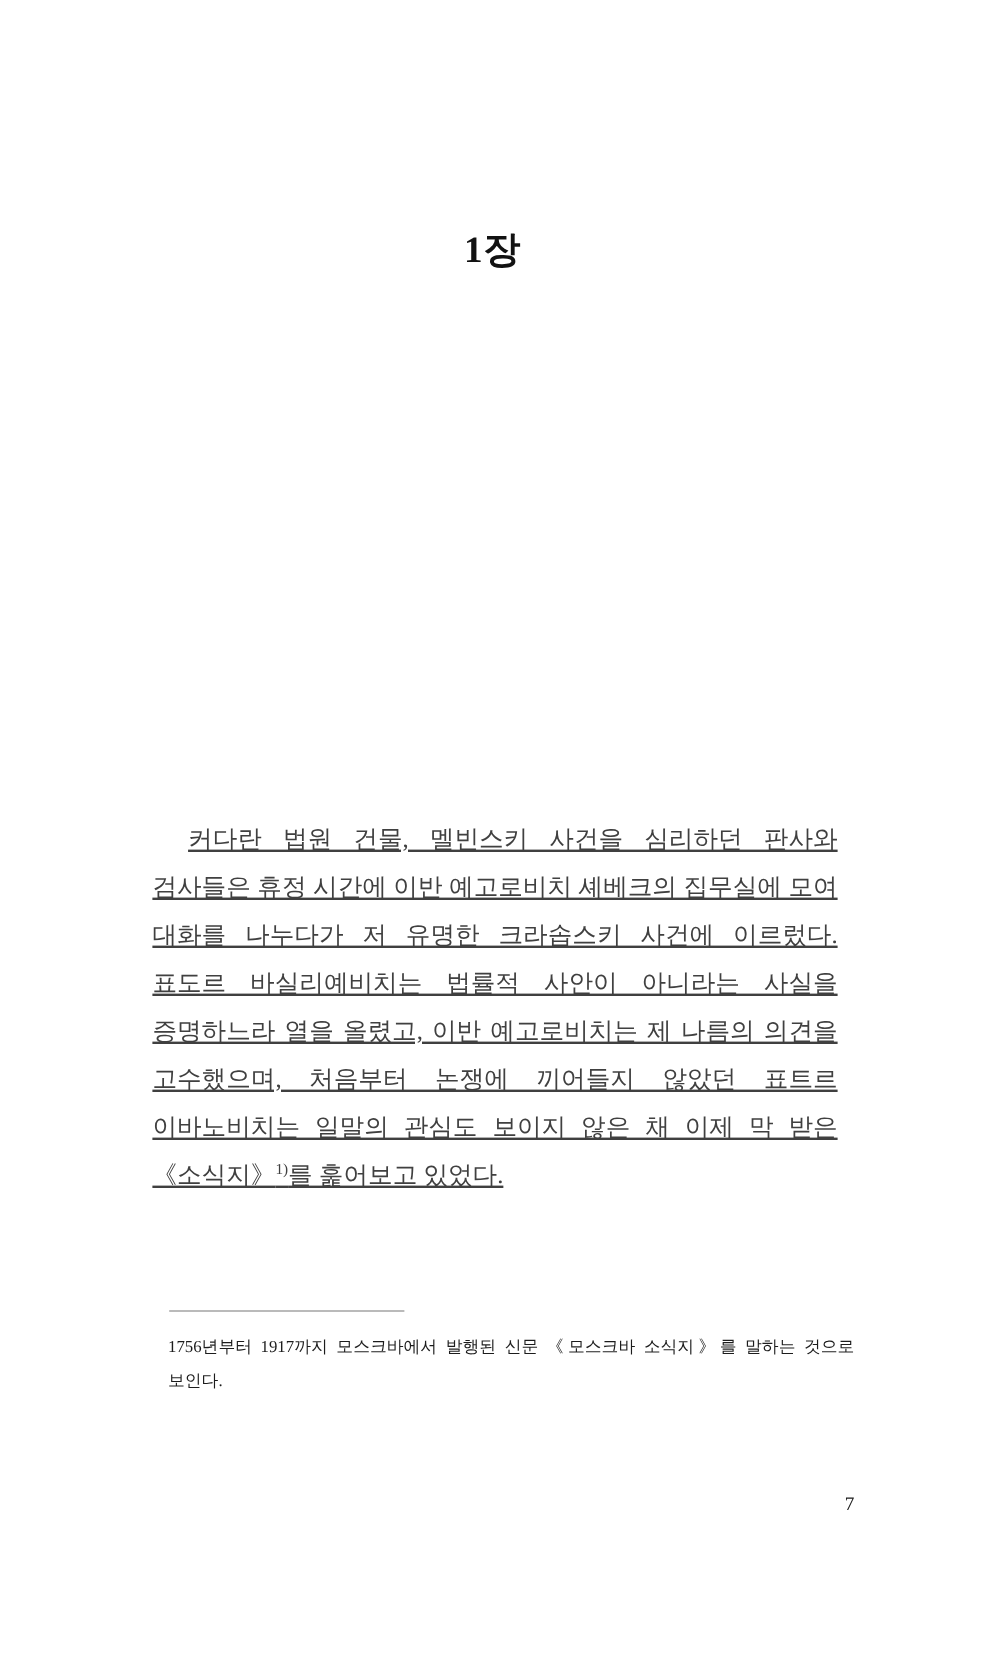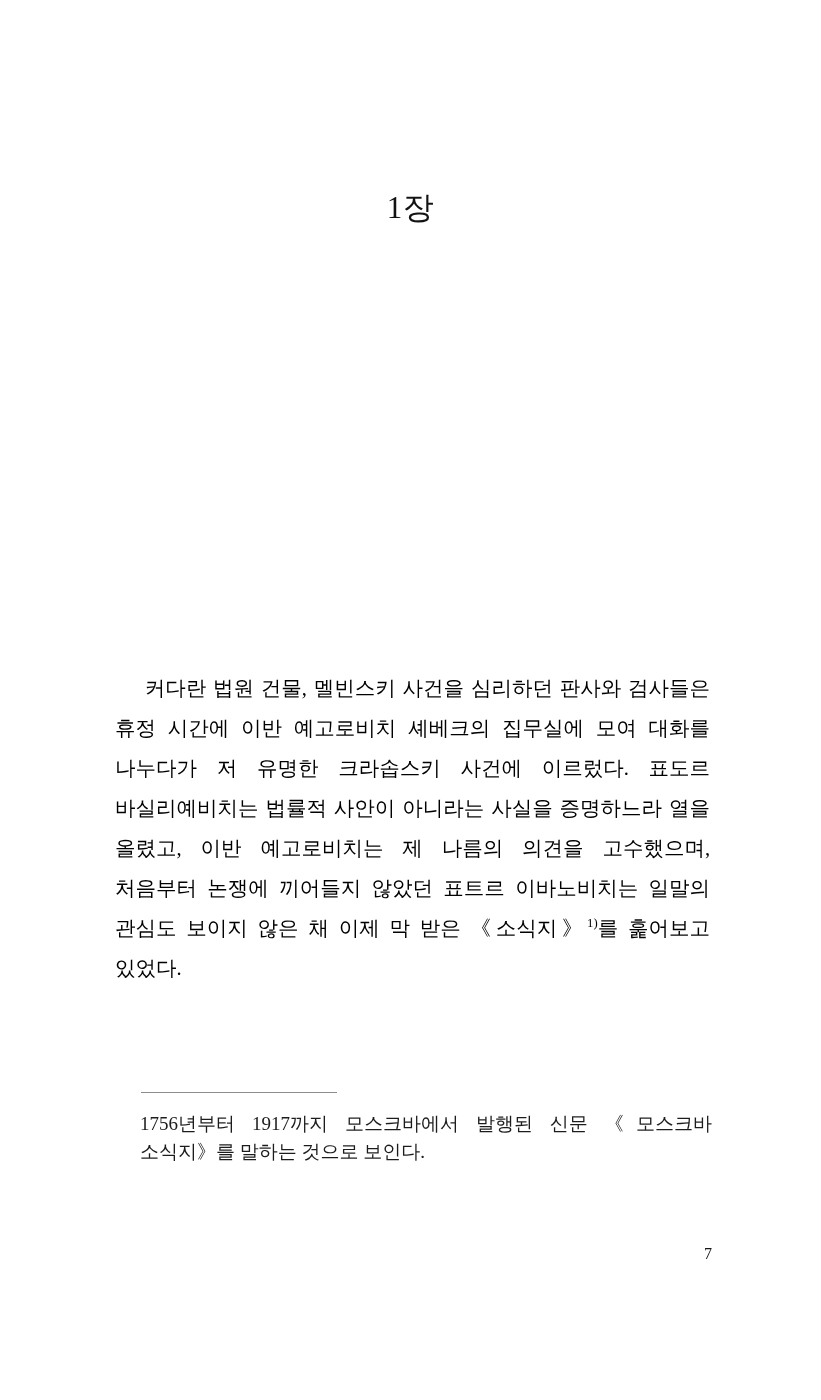--- a/index.html
+++ b/index.html
@@ -26,43 +26,44 @@
   }
 
   
   .chapter-title {
     position: absolute;
     top: 168px;
     left: 0;
     width: 821px;
     text-align: center;
     font-size: 31px;
-    font-weight: 400;
+    font-weight: 700;
     letter-spacing: 0.5px;
     color: #121212;
     line-height: 1.2;
   }
 
   
   .body-block {
     position: absolute;
     top: 668px;
     left: 115px;
     width: 595px;
   }
 
   .body-par {
     font-size: 20.5px;
     line-height: 40px;
     text-align: justify;
     text-justify: inter-character;
-    color: #000000;
-    margin: 0;
+    color: #404040;
+    margin: 12px;
     text-indent: 1.45em;
     word-break: keep-all;
+    text-decoration: underline;
   }
 
   .body-par + .body-par {
     margin-top: 12px;
   }
 
   
   .footnote-rule {
     position: absolute;
     top: 1092px;
@@ -73,21 +74,21 @@
   }
 
   .footnote-block {
     position: absolute;
     top: 1110px;
     left: 140px;
     width: 572px;
   }
 
   .footnote-text {
-    font-size: 19px;
+    font-size: 14px;
     line-height: 28px;
     color: #1c1c1c;
     margin: 0;
     text-align: justify;
     word-break: keep-all;
   }
 
   .page-number {
     position: absolute;
     top: 1245px;

